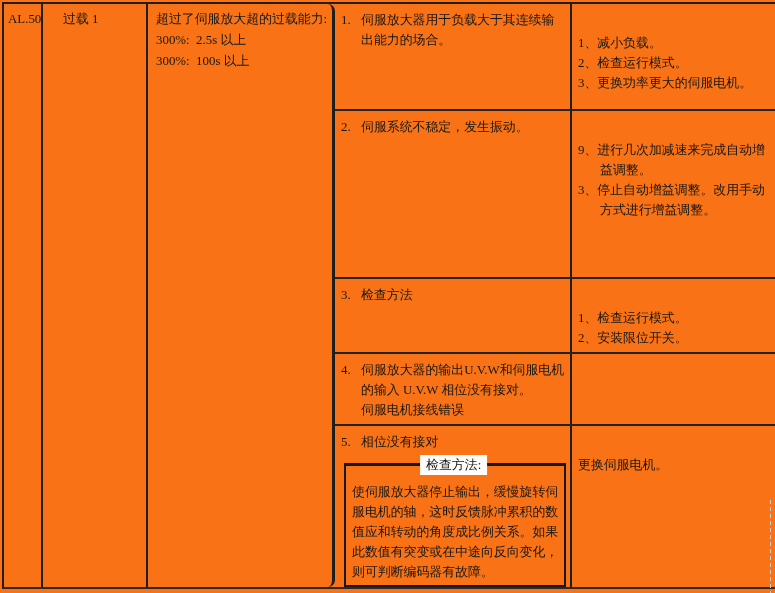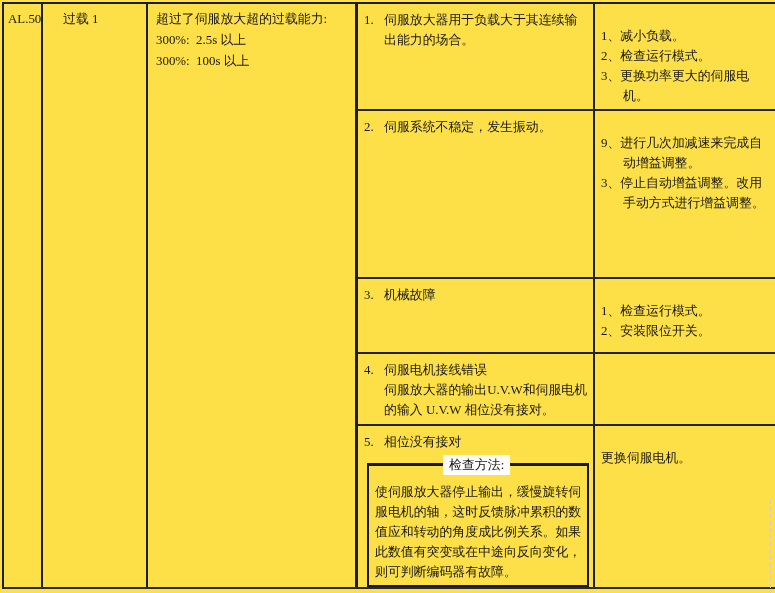--- a/index.html
+++ b/index.html
@@ -1,58 +1,58 @@
 <!DOCTYPE html>
 <html><head>
 <meta charset="utf-8">
 <style>
   * { margin: 0; padding: 0; box-sizing: border-box; }
   html, body { background: #ffffff; }
   .page {
     position: relative;
     width: 775px;
     height: 593px;
-    background: #fde047;
+    background: #f97316;
     font-family: "Liberation Serif", "DejaVu Serif", serif;
     color: #171717;
     font-size: 12.9px;
     line-height: 20px;
     overflow: hidden;
   }
   .tbl {
     position: absolute;
     left: 2px; top: 2px;
     width: 773px; height: 587px;
     border-top: 2px solid #1e1e1e;
     border-left: 2px solid #1e1e1e;
     border-bottom: 2px solid #2a2a2a;
     display: flex;
   }
   .col { height: 100%; }
   .c-code  { width: 39px;  border-right: 2px solid #1e1e1e; padding: 5px 2px 0 4px; }
   .c-name  { width: 105px; border-right: 2px solid #1e1e1e; padding: 5px 4px 0 20px; }
-  .c-desc  { width: 210px; border-right: 3px solid #1e1e1e; padding: 5px 4px 0 8px; line-height: 21px; }
+  .c-desc  { width: 187px; border-right: 3px solid #1e1e1e; padding: 5px 4px 0 8px; line-height: 21px; border-radius: 7px; }
   .desc-line { white-space: pre-wrap; }
   .c-main  { flex: 1; display: flex; flex-direction: column; }
   .row { display: flex; border-bottom: 2px solid #232323; }
   .row:last-child { border-bottom: none; }
   .r1 { height: 113px; }
   .r2 { height: 176px; }
   .r3 { height: 79px; }
   .r4 { height: 76px; }
   .r5 { flex: 1; }
   .cause {
     width: 237px;
     border-right: 2px solid #1e1e1e;
     padding: 6px 4px 0 6px;
   }
   .cause-item { display: flex; }
   .cause-num { width: 20px; flex: none; }
   .cause-text { width: 206px; }
-  .solution { flex: 1; padding: 22px 0 0 6px; }
+  .solution { flex: 1; padding: 22px 0 0 6px; margin-top: 7px; }
   .sol-item { padding-left: 22px; text-indent: -22px; }
   
   .check-box {
     position: relative;
     margin: 11px 0 0 3px;
     width: 222px;
     border: 2px solid #181818;
     border-top-width: 3px;
     padding: 16px 5px 3px 6px;
     line-height: 20px;
@@ -119,36 +119,36 @@
         <div class="solution">
           <div class="sol-item">9、进行几次加减速来完成自动增益调整。</div>
           <div class="sol-item">3、停止自动增益调整。改用手动方式进行增益调整。</div>
         </div>
       </div>
 
       <div class="row r3">
         <div class="cause">
           <div class="cause-item">
             <span class="cause-num">3.</span>
-            <div class="cause-text">机械故障</div>
+            <div class="cause-text">检查方法</div>
           </div>
         </div>
         <div class="solution">
           <div class="sol-item">1、检查运行模式。</div>
           <div class="sol-item">2、安装限位开关。</div>
         </div>
       </div>
 
       <div class="row r4">
         <div class="cause">
           <div class="cause-item">
             <span class="cause-num">4.</span>
             <div class="cause-text">
+              <div>伺服放大器的输出U.V.W和伺服电机的输入 U.V.W 相位没有接对。</div>
               <div>伺服电机接线错误</div>
-              <div>伺服放大器的输出U.V.W和伺服电机的输入 U.V.W 相位没有接对。</div>
             </div>
           </div>
         </div>
       </div>
 
       <div class="row r5">
         <div class="cause">
           <div class="cause-item">
             <span class="cause-num">5.</span>
             <div class="cause-text">相位没有接对</div>

